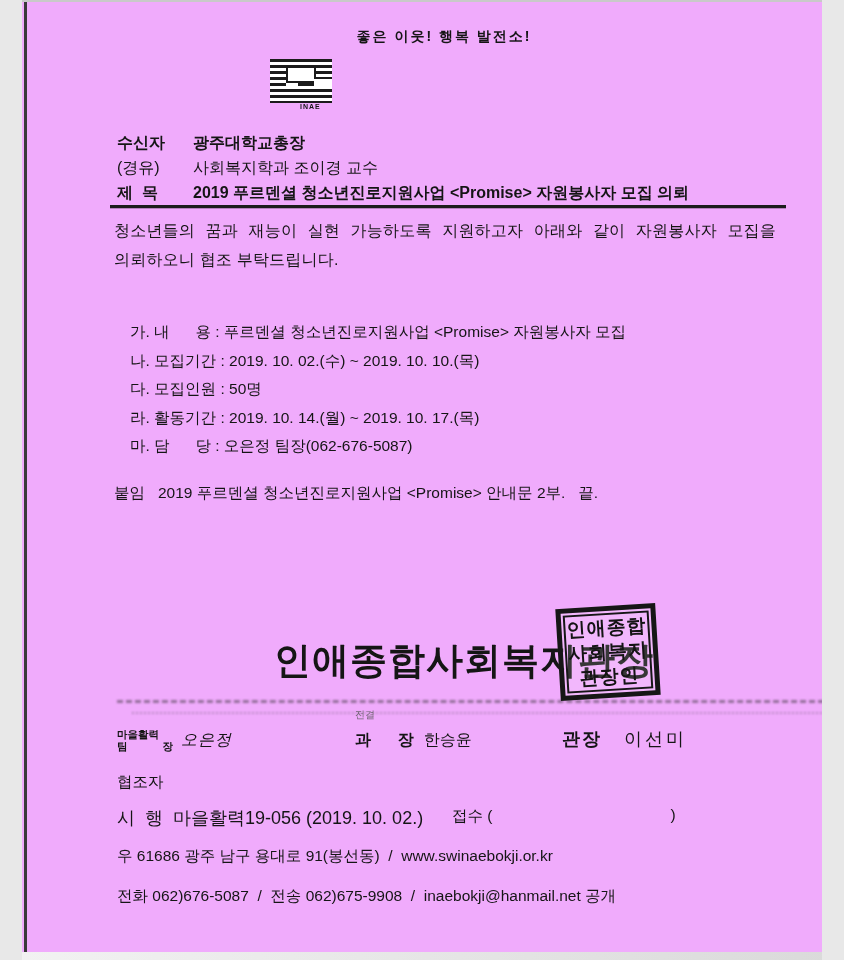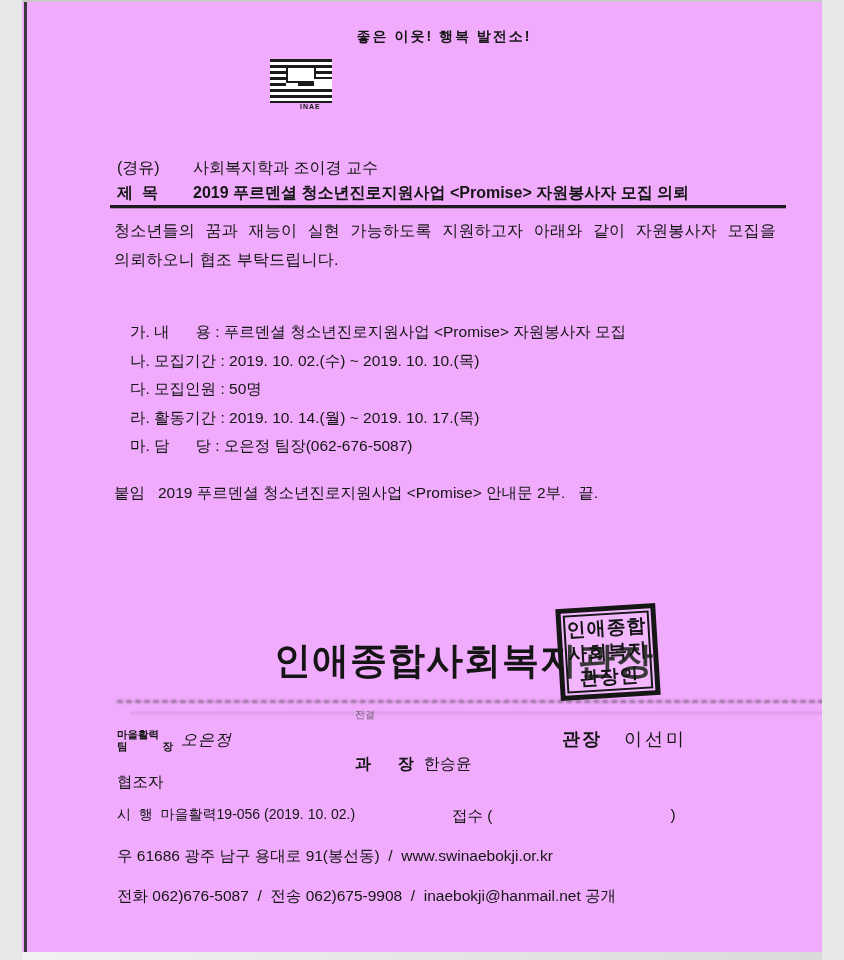--- a/index.html
+++ b/index.html
@@ -69,29 +69,29 @@
     color:#141414;
   }
   .smudge1{left:95px;top:700px;width:716px;border-top:3px dashed rgba(40,40,40,.45);filter:blur(1.1px);}
   .smudge2{left:110px;top:712px;width:690px;border-top:2px dotted rgba(60,60,60,.3);filter:blur(1.2px);}
   .approval-note{left:333px;top:708px;font-size:10px;color:#555;opacity:.8;}
 
   .signer1{left:95px;top:728px;display:flex;align-items:center;}
   .role-stack{width:56px;font-size:10.5px;font-weight:700;line-height:12px;}
   .role-stack .r2{display:flex;justify-content:space-between;}
   .signer1 .name{font-size:16px;margin-left:8px;letter-spacing:1px;font-style:italic;}
-  .signer2{left:333px;top:730px;display:flex;align-items:baseline;font-size:16px;margin-top:24px;}
+  .signer2{left:333px;top:730px;display:flex;align-items:baseline;font-size:16px;}
   .signer2 .role{white-space:pre;font-weight:600;margin-right:10px;}
   .signer3{left:540px;top:727px;display:flex;align-items:flex-start;font-size:18px;}
   .signer3 .role{font-weight:800;margin-right:22px;letter-spacing:2px;}
   .signer3 .name{letter-spacing:3px;}
 
   
   .coop{left:95px;top:772px;font-size:15.5px;}
-  .dispatch-row{left:95px;top:806px;font-size:14px;white-space:pre;}
+  .dispatch-row{left:95px;top:806px;font-size:18px;white-space:pre;}
   .receipt{left:430px;top:806px;font-size:15.5px;display:flex;}
   .receipt .gap{display:inline-block;width:178px;}
   .addr{left:95px;top:846px;font-size:15.5px;white-space:pre;}
   .contact{left:95px;top:886px;font-size:15.5px;white-space:pre;}
 </style>
 </head>
 <body>
 
 <div class="page">
 
@@ -103,20 +103,24 @@
   <div class="abs slogan">좋은 이웃! 행복 발전소!</div>
 
   <div class="abs logo">
     <div class="logo-stripes"></div>
     <div class="logo-notch1"></div>
     <div class="logo-notch2"></div>
     <div class="logo-notch3"></div>
     <div class="logo-caption">INAE</div>
   </div>
 
+  <div class="abs meta-row row-recipient">
+    <span class="meta-label">수신자</span>
+    <span class="meta-value">광주대학교총장</span>
+  </div>
   <div class="abs meta-row row-via">
     <span class="meta-label">(경유)</span>
     <span class="meta-value">사회복지학과 조이경 교수</span>
   </div>
   <div class="abs meta-row row-subject">
     <span class="meta-label">제  목</span>
     <span class="meta-value">2019 푸르덴셜 청소년진로지원사업 &lt;Promise&gt; 자원봉사자 모집 의뢰</span>
   </div>
   <div class="abs rule-subject"></div>
 

